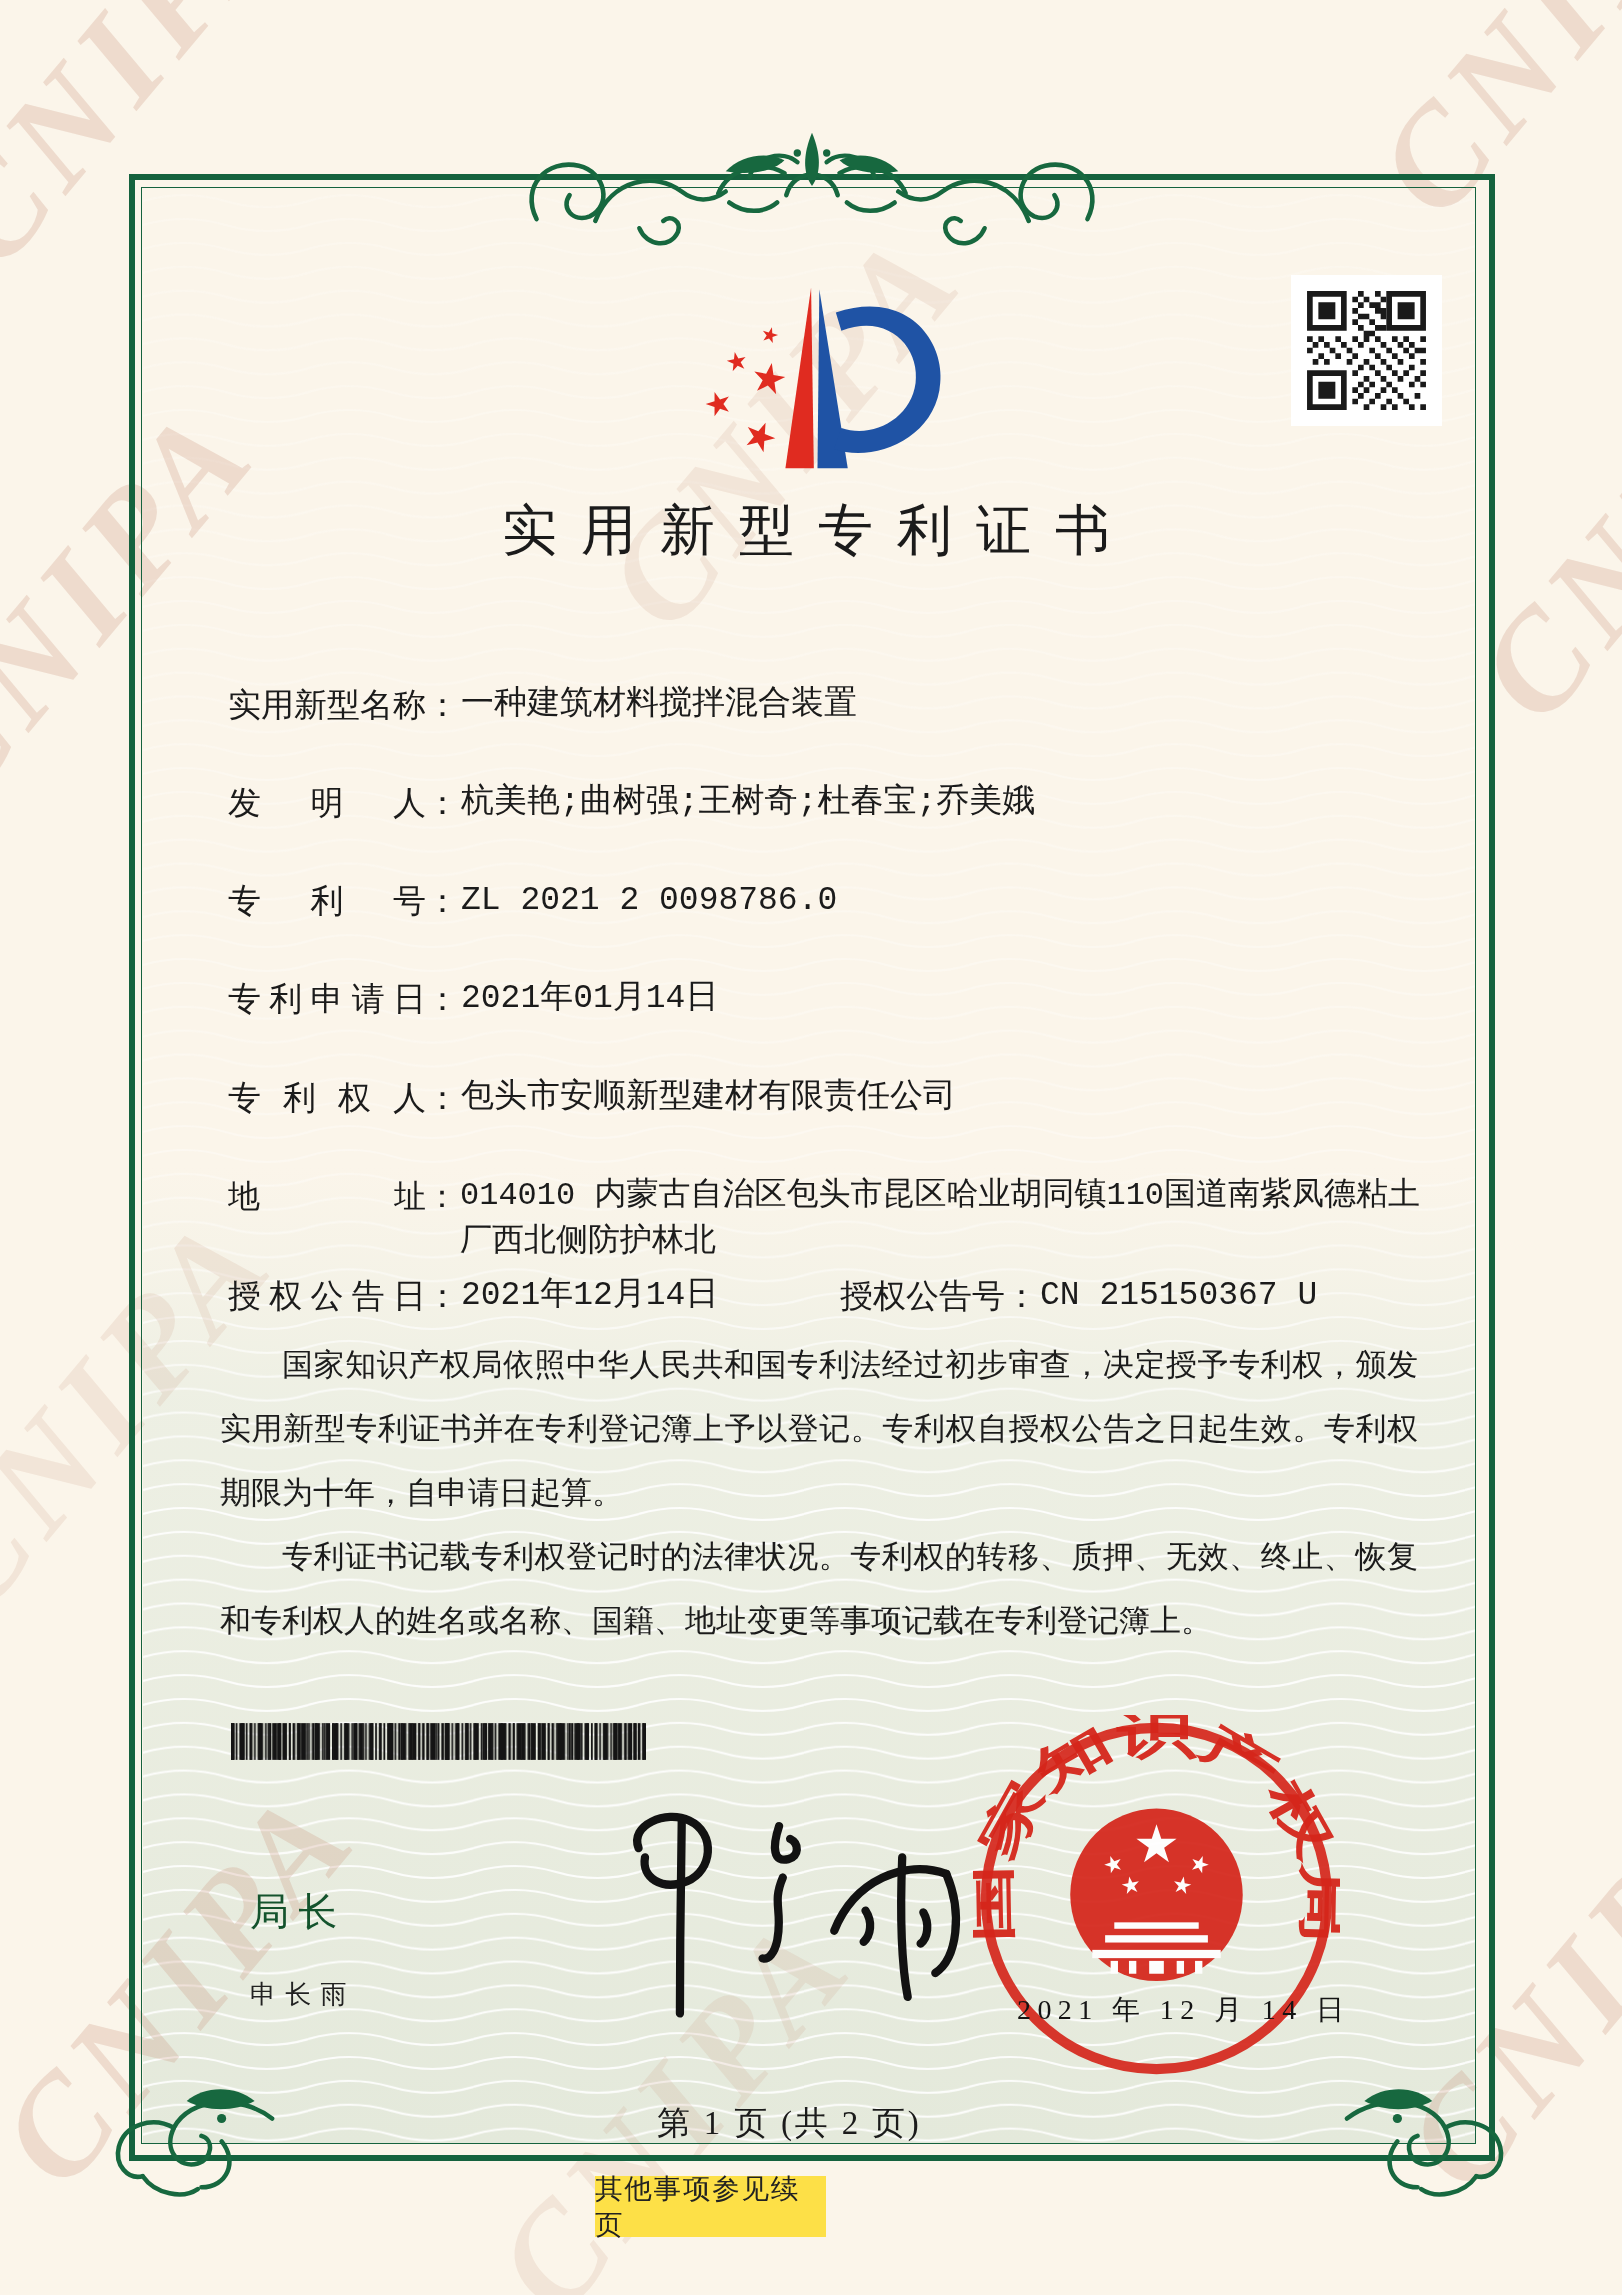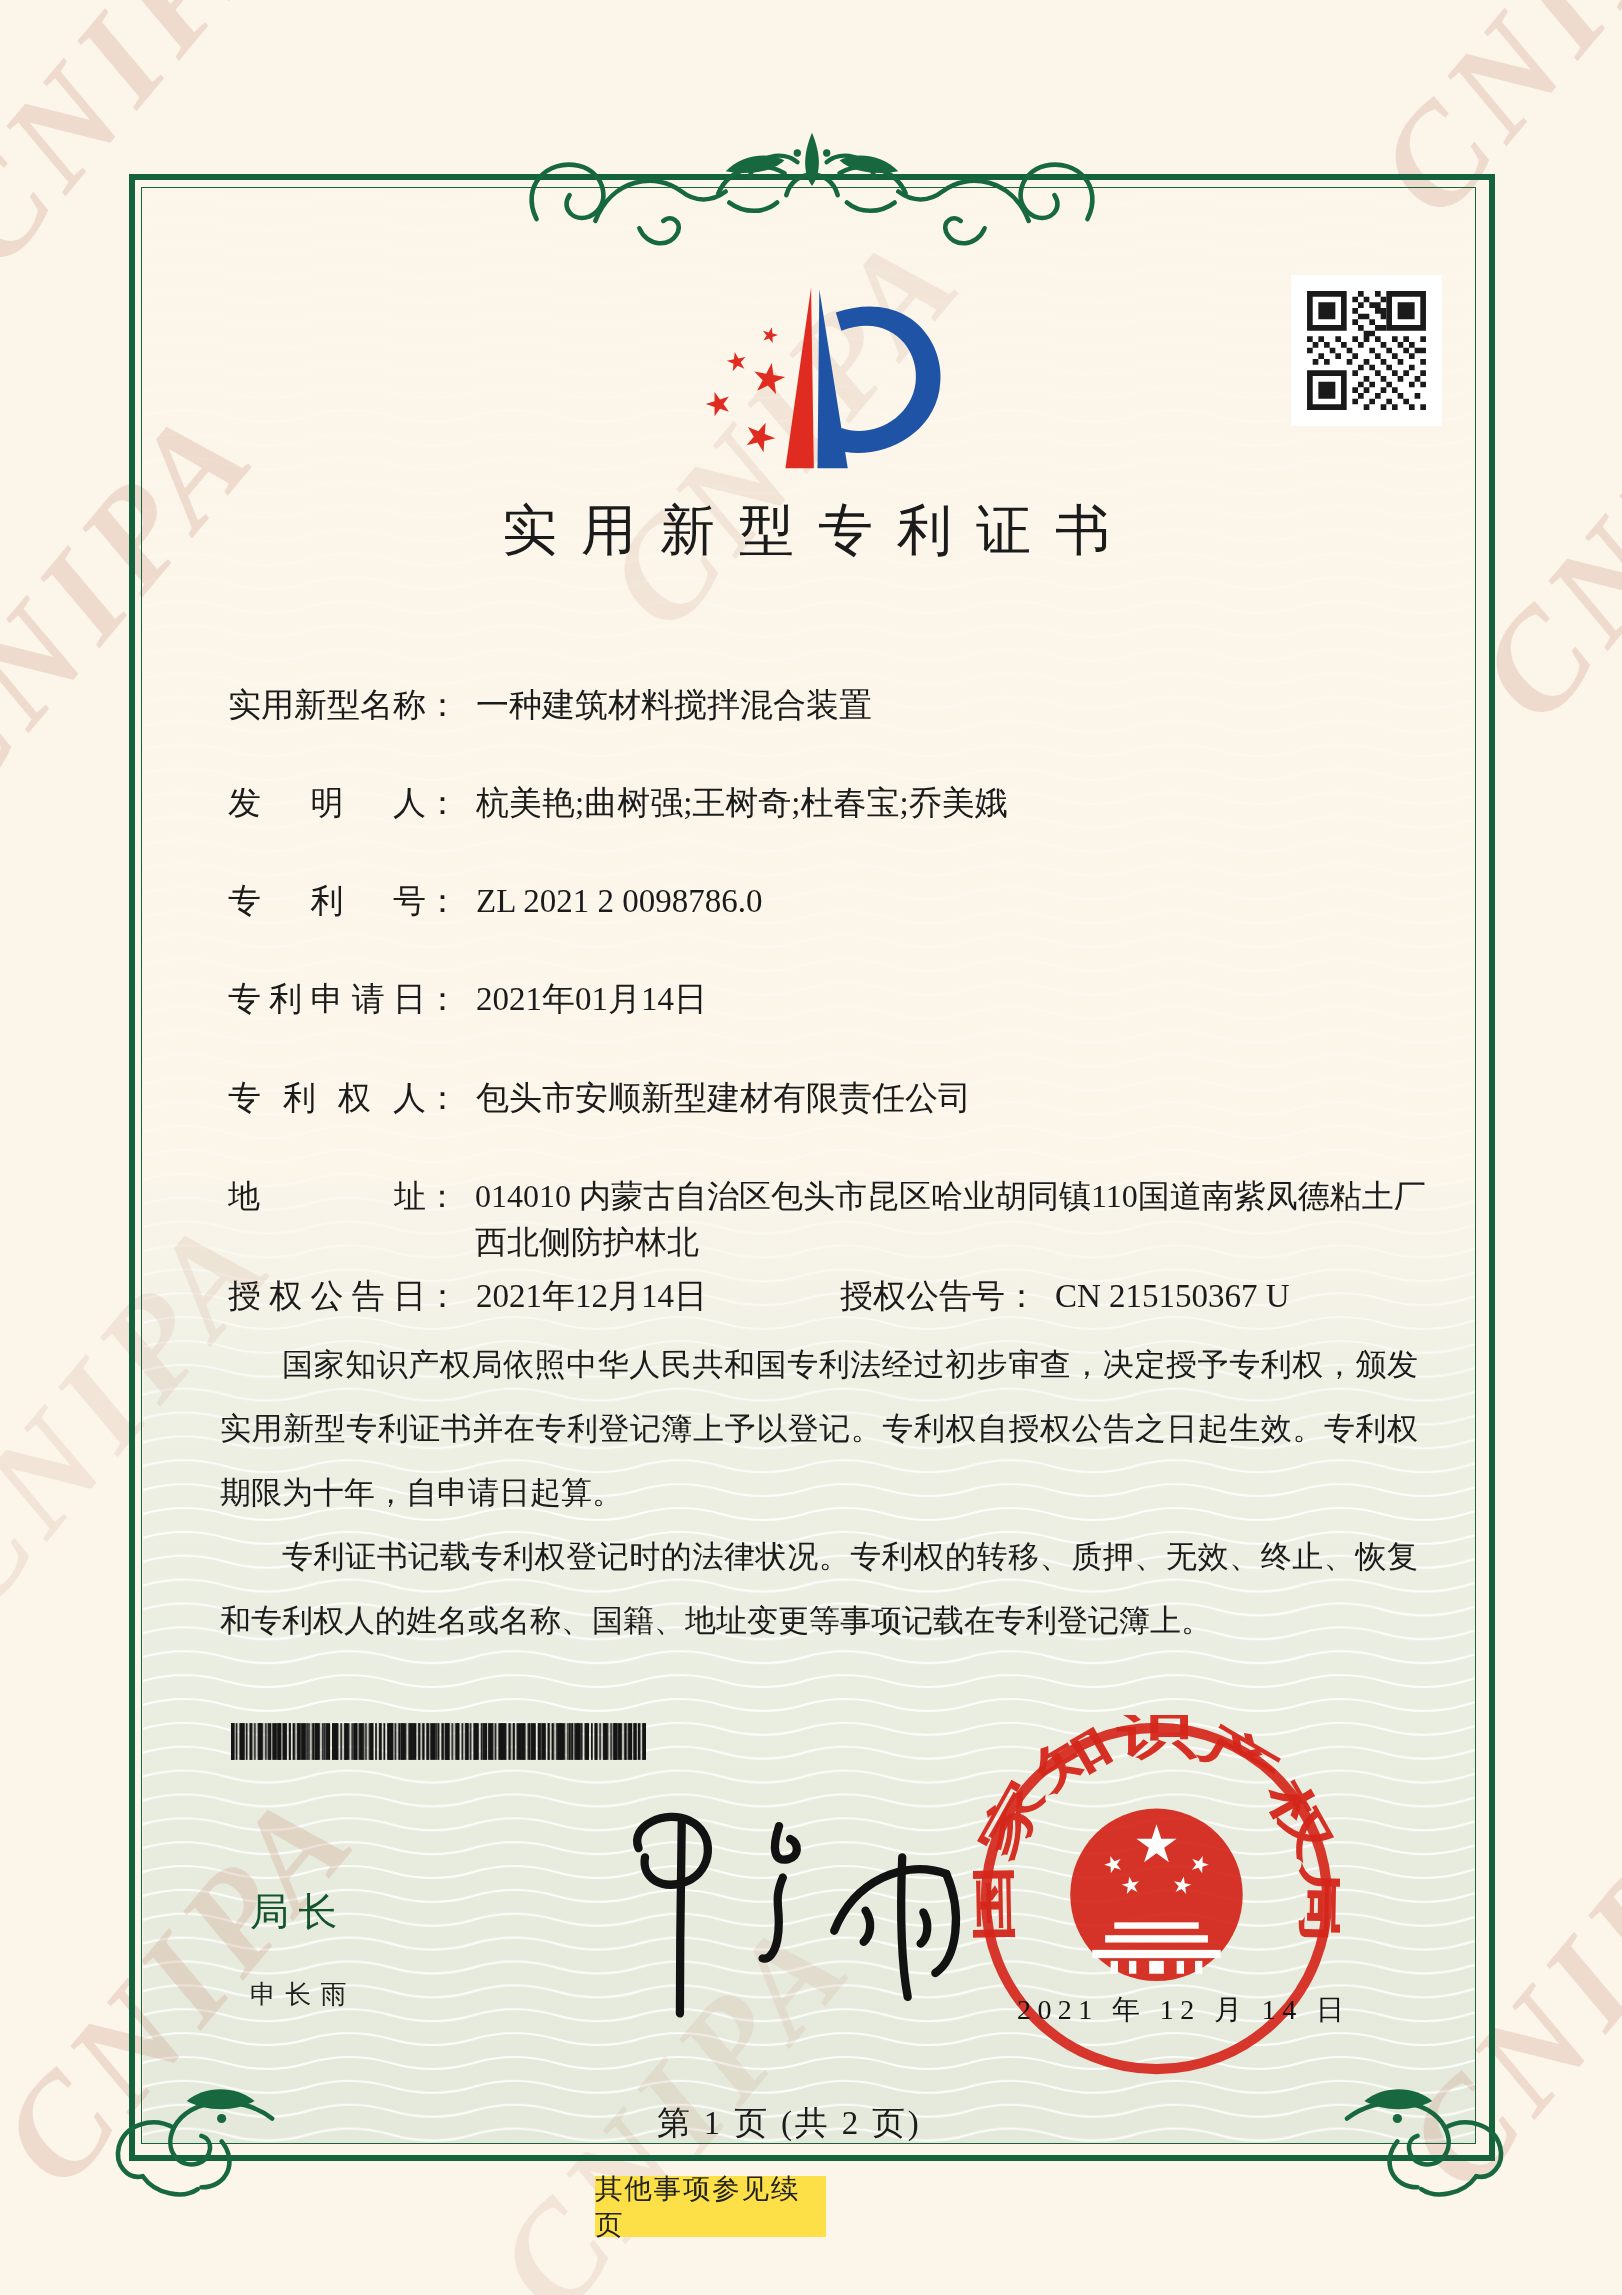--- a/index.html
+++ b/index.html
@@ -33,21 +33,21 @@
   .qr-svg{position:absolute;left:1291px;top:275px;z-index:5;}
   .title{position:absolute;left:129px;top:494px;width:1354px;z-index:5;
     text-align:center;font-size:55px;font-weight:normal;
     letter-spacing:24px;text-indent:24px;}
   
   .frow{position:absolute;left:228px;z-index:5;font-size:33px;line-height:48px;}
   .flabel{display:inline-block;width:198px;text-align:justify;text-align-last:justify;
     text-justify:inter-character;vertical-align:top;}
   .flabel.narrow{width:165px;}
   .fcolon{display:inline-block;vertical-align:top;}
-  .fvalue{display:inline-block;margin-left:17px;vertical-align:top;max-width:973px;}
+  .fvalue{display:inline-block;margin-left:2px;vertical-align:top;max-width:973px;font-family:Liberation Mono, monospace;}
   .row-name{top:681px;}
   .row-inventors{top:779px;}
   .row-patno{top:877px;}
   .row-filing{top:975px;}
   .row-patentee{top:1074px;}
   .row-address{top:1173px;font-size:32px;line-height:46px;}
   .row-grant{top:1272px;}
   .grant-no-pair{position:absolute;left:840px;top:1272px;z-index:5;font-size:33px;line-height:48px;}
   
   .body-text{position:absolute;left:220px;top:1333px;width:1198px;z-index:5;

